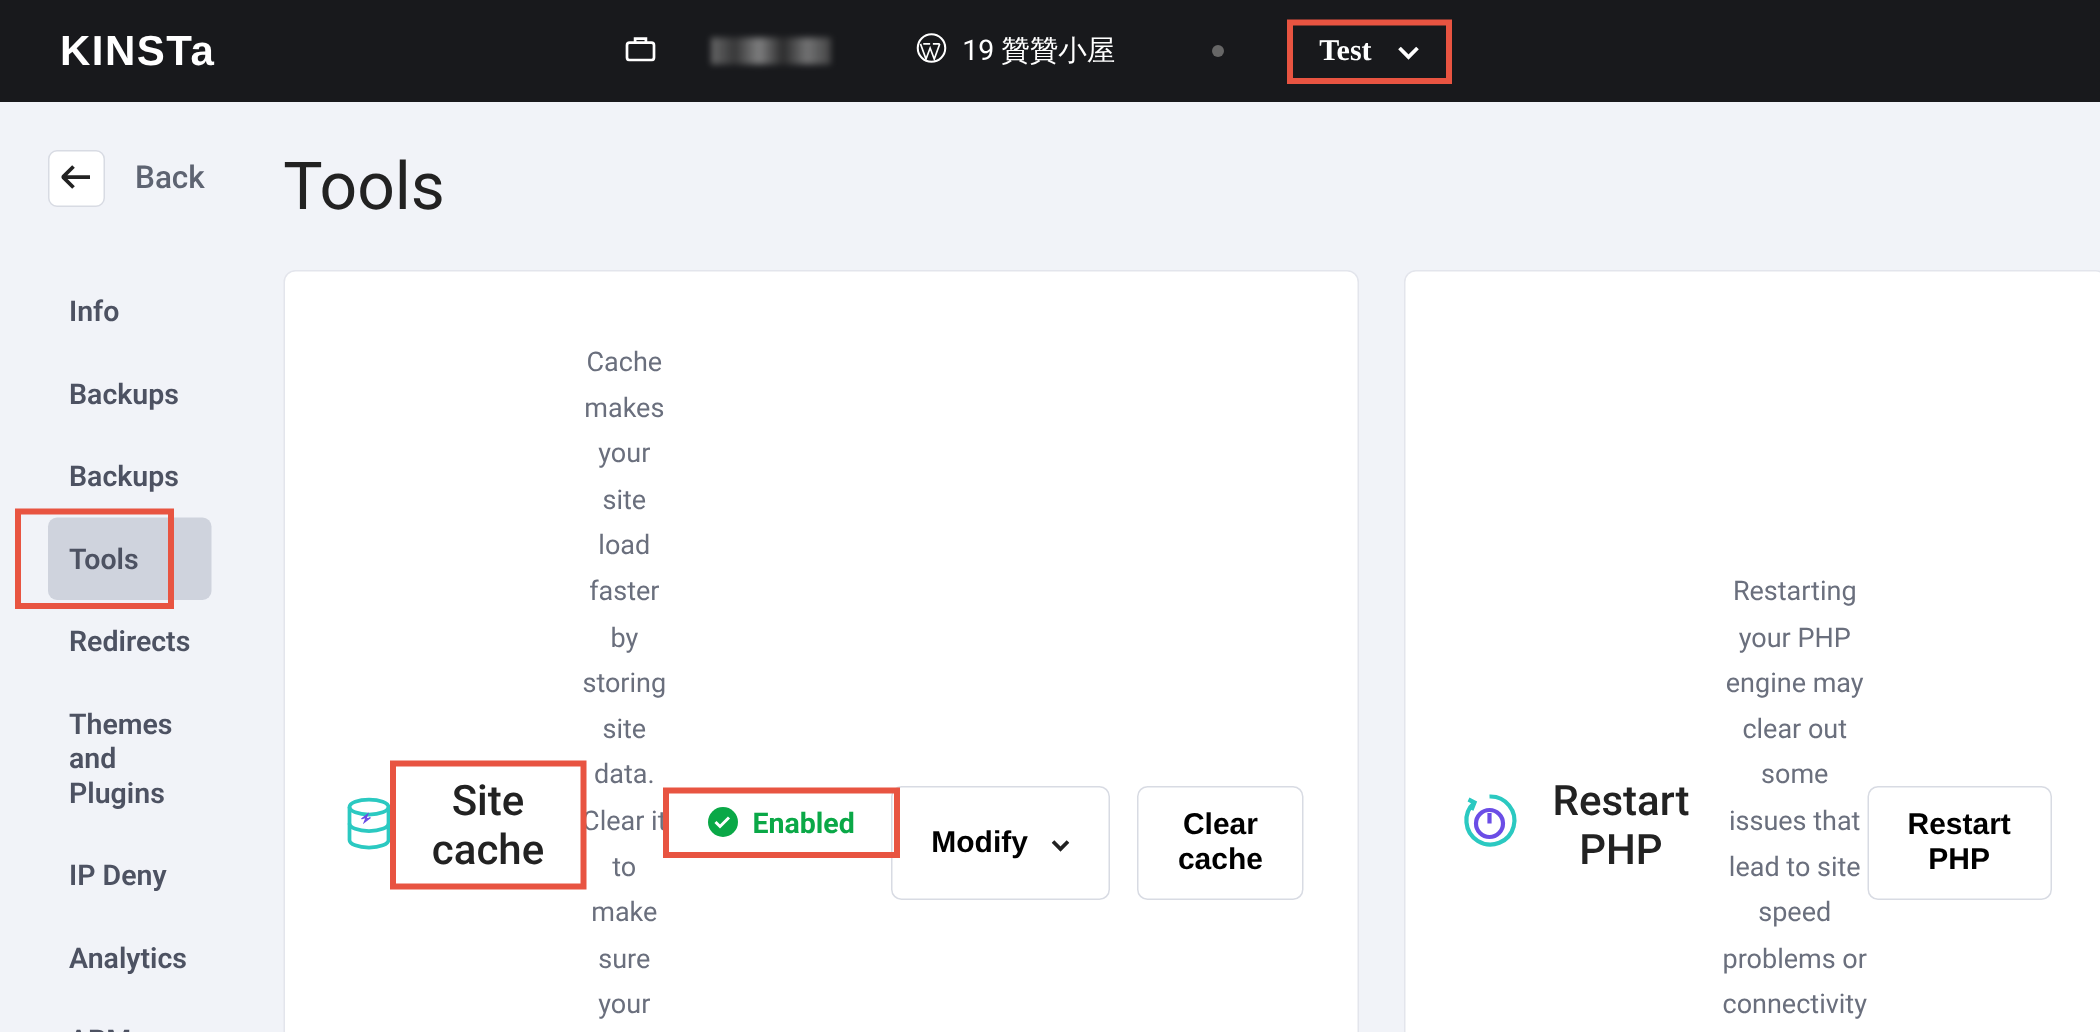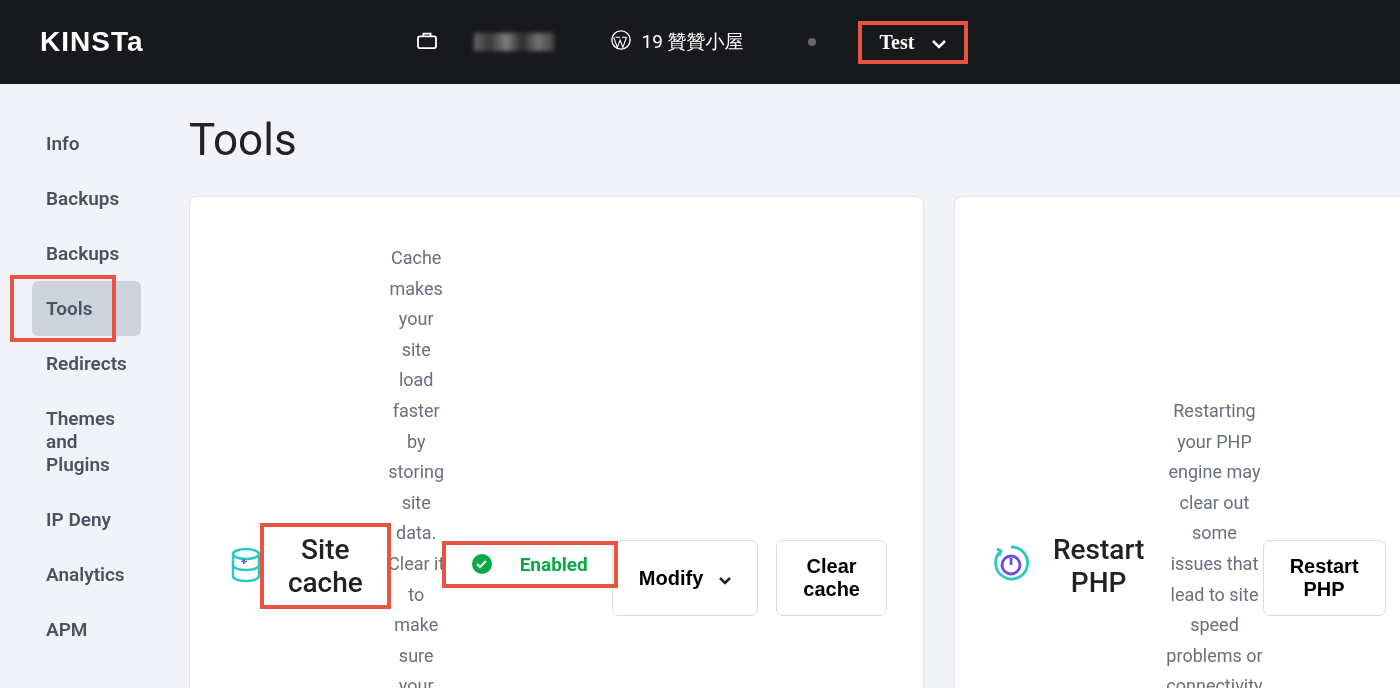--- a/index.html
+++ b/index.html
@@ -1,18 +1,18 @@
 <!DOCTYPE html>
 <html><head>
 <meta charset="utf-8">
 <style>
 * { box-sizing: border-box; margin: 0; padding: 0; }
 body { font-family: -apple-system, BlinkMacSystemFont, "Segoe UI", Roboto, sans-serif; background: #f1f3f8; }
 
-.topbar { background: #18191c; height: 84px; display: flex; align-items: center; padding: 4px 40px; gap: 36px; color: #fff; }
+.topbar { background: #18191c; height: 68px; display: flex; align-items: center; padding: 4px 40px; gap: 36px; color: #fff; }
 .logo { font-weight: 800; font-size: 28px; letter-spacing: 1px; font-family: Arial, sans-serif; }
 .topbar-spacer { flex: 0 0 200px; }
 .briefcase-icon { width: 22px; height: 18px; }
 .blur-box { width: 80px; height: 18px; background: linear-gradient(90deg,#888 0%,#444 20%,#aaa 40%,#333 60%,#999 80%,#555 100%); filter: blur(2px); opacity:.7; }
 .wp-group { display: flex; align-items: center; gap: 10px; margin-left: 20px; }
 .wp-icon { width: 22px; height: 22px; }
 .dot { width: 8px; height: 8px; border-radius: 50%; background: #666; margin-left: 28px; }
 .env-box { border: 4px solid #e85441; padding: 6px 18px; display: flex; align-items: center; gap: 18px; font-size: 20px; font-weight: 600; margin-left: 6px; font-family: Liberation Serif, serif; }
 
 .layout { display: flex; }
@@ -27,21 +27,21 @@
 .nav-item.active .hl-box { inset: -6px -4px -6px -22px; width: 106px; }
 
 .main { flex: 1; padding: 30px 40px; }
 .page-title { font-size: 44px; font-weight: 400; color: #222; margin-bottom: 30px; }
 .cards { display: flex; gap: 30px; }
 .card { background: #fff; border: 1px solid #e3e5ec; border-radius: 8px; padding: 46px 36px 36px; flex: 1; display: flex; flex-direction: row; align-items: center; text-align: center; }
 .card-icon { width: 40px; height: 40px; margin-bottom: 22px; }
 .card-title { font-size: 28px; font-weight: 500; color: #222; margin-bottom: 24px; padding: 4px 22px; position: relative; }
 .hl-frame { border: 4px solid #e85441; position: absolute; inset: -6px; pointer-events: none; }
 .card-desc { font-size: 18px; color: #6a6f7d; line-height: 1.7; margin-bottom: 28px; }
-.status-row { display: flex; align-items: center; gap: 28px; padding: 6px 24px; position: relative; margin-bottom: 28px; }
+.status-row { display: flex; align-items: center; gap: 10px; padding: 6px 24px; position: relative; margin-bottom: 28px; }
 .status-txt { color: #0aa847; font-weight: 700; font-size: 19px; }
 .check-circle { width: 20px; height: 20px; background: #0aa847; border-radius: 50%; display: flex; align-items: center; justify-content: center; }
 .btn-row { display: flex; gap: 18px; }
 .btn { border: 1px solid #d8dbe3; background: #fff; border-radius: 7px; padding: 14px 26px; font-size: 20px; font-weight: 700; cursor: pointer; display: flex; align-items: center; gap: 16px; }
 </style>
 </head>
 <body>
 
 <div class="topbar">
   <div class="logo">KINSTa</div>
@@ -68,20 +68,30 @@
     <span>
       <svg width="14" height="9" viewBox="0 0 14 9" fill="none" stroke="#fff" stroke-width="2.5">
           <path d="M1 1l6 6 6-6"></path>
         </svg>
     </span>
   </div>
 </div>
 
 <div class="layout">
   <aside class="sidebar">
+    <div class="back-row">
+      <button class="back-btn">
+        <span>
+          <svg width="20" height="16" viewBox="0 0 20 16" fill="none" stroke="#222" stroke-width="2.5">
+              <path d="M8 1L1 8l7 7M1 8h18"></path>
+            </svg>
+        </span>
+      </button>
+      <span class="back-txt">Back</span>
+    </div>
     <nav class="nav">
       <div class="nav-item"><span>Info</span></div>
       <div class="nav-item"><span>Backups</span></div>
       <div class="nav-item"><span>Backups</span></div>
       <div class="nav-item active"><span class="hl-box"></span><span>Tools</span></div>
       <div class="nav-item"><span>Redirects</span></div>
       <div class="nav-item"><span>Themes and Plugins</span></div>
       <div class="nav-item"><span>IP Deny</span></div>
       <div class="nav-item"><span>Analytics</span></div>
       <div class="nav-item"><span>APM</span></div>

